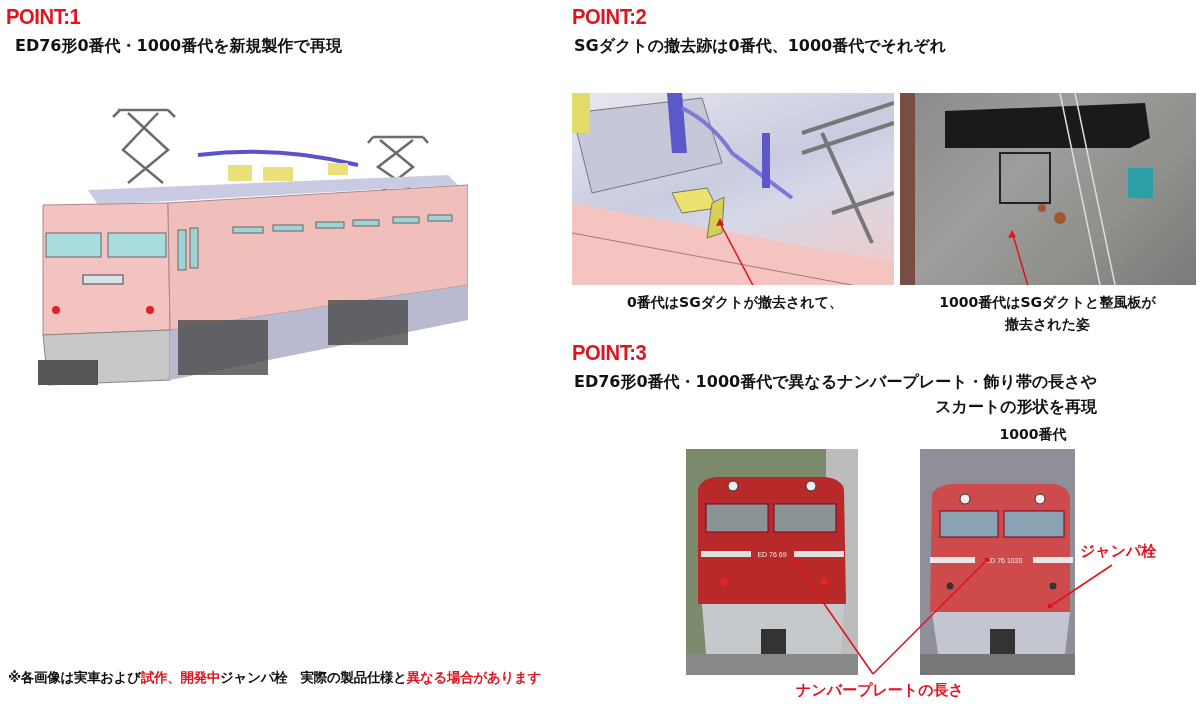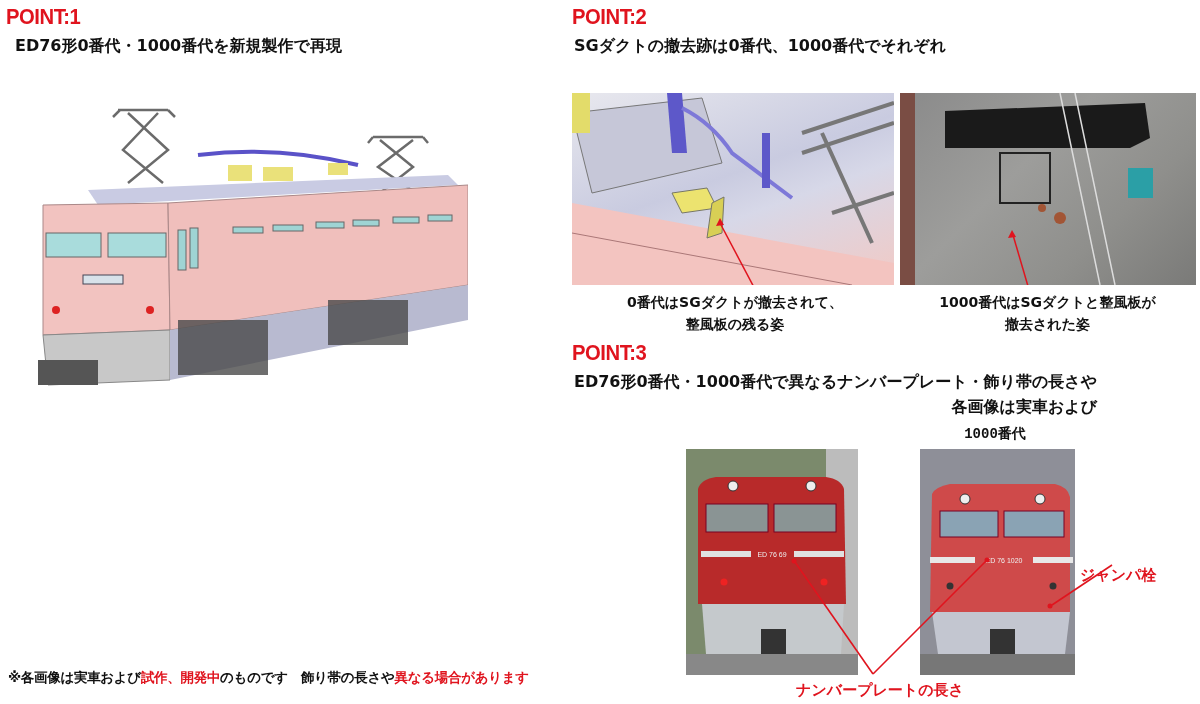--- a/index.html
+++ b/index.html
@@ -114,35 +114,34 @@
     <rect x="228" y="75" width="25" height="30" fill="#2b9fa6"></rect>
     <circle cx="142" cy="115" r="4" fill="#a25535"></circle>
     <circle cx="160" cy="125" r="6" fill="#a25535"></circle>
     <line x1="130" y1="200" x2="113" y2="142" stroke="#e0141e" stroke-width="1.5"></line>
     <polygon points="112,137 108,145 116,144" fill="#e0141e"></polygon>
   </svg>
 </div>
 
 <div class="caption" style="left:575px; top:291px; width:320px;">
   <div>0番代はSGダクトが撤去されて、</div>
-  <div>整風板の残る姿</div>
 </div>
 <div class="caption" style="left:895px; top:291px; width:305px;">
   <div>1000番代はSGダクトと整風板が</div>
   <div>撤去された姿</div>
 </div>
 
 <div class="point-title" style="left:572px; top:340px;">POINT:3</div>
 <div class="desc" style="left:574px; top:369px;text-align:right;">
   <div>ED76形0番代・1000番代で異なるナンバープレート・飾り帯の長さや</div>
-  <div>各画像は実車および</div>
+  <div>スカートの形状を再現</div>
 </div>
 
 <div class="caption" style="left:722px; top:423px; width:100px;margin-top:40px;">0番代</div>
-<div class="caption" style="left:945px; top:423px; width:100px;font-family:Liberation Mono, monospace;">1000番代</div>
+<div class="caption" style="left:983px; top:423px; width:100px;">1000番代</div>
 
 <div class="img-box photo-0">
   <svg width="172" height="226" viewBox="0 0 172 226">
     <rect width="172" height="226" fill="#7b8a6c"></rect>
     <rect x="140" y="0" width="32" height="226" fill="#bcbcbc"></rect>
     <path d="M12 40 Q15 30 30 28 L140 28 Q155 30 158 40 L160 155 L12 155 Z" fill="#b82a2a"></path>
     <circle cx="47" cy="37" r="5" fill="#eee" stroke="#333"></circle>
     <circle cx="125" cy="37" r="5" fill="#eee" stroke="#333"></circle>
     <rect x="20" y="55" width="62" height="28" fill="#8a9494" stroke="#702"></rect>
     <rect x="88" y="55" width="62" height="28" fill="#8a9494" stroke="#702"></rect>
@@ -181,18 +180,18 @@
   <g stroke="#e0141e" stroke-width="1.6" fill="none">
     <line x1="795" y1="562" x2="873" y2="674"></line>
     <line x1="987" y1="560" x2="873" y2="674"></line>
     <line x1="1112" y1="565" x2="1052" y2="605"></line>
   </g>
   <circle cx="794" cy="561" r="2.5" fill="#e0141e"></circle>
   <circle cx="987" cy="560" r="2.5" fill="#e0141e"></circle>
   <circle cx="1050" cy="606" r="2.5" fill="#e0141e"></circle>
 </svg>
 
-<div class="caption red" style="left:1080px; top:564px; width:120px; text-align:left; font-size:15px;">ジャンパ栓</div>
+<div class="caption red" style="left:1080px; top:540px; width:120px; text-align:left; font-size:15px;">ジャンパ栓</div>
 <div class="caption red" style="left:780px; top:679px; width:200px; font-size:15px;">ナンバープレートの長さ</div>
 
 <div class="footer-note">
-  <span>※各画像は実車および</span><span class="red">試作、開発中</span><span>のものです　飾り帯の長さや</span><span class="red">異なる場合があります</span>
+  <span>※各画像は実車および</span><span class="red">試作、開発中</span><span>ジャンパ栓　実際の製品仕様と</span><span class="red">異なる場合があります</span>
 </div>
 
 </body></html>

